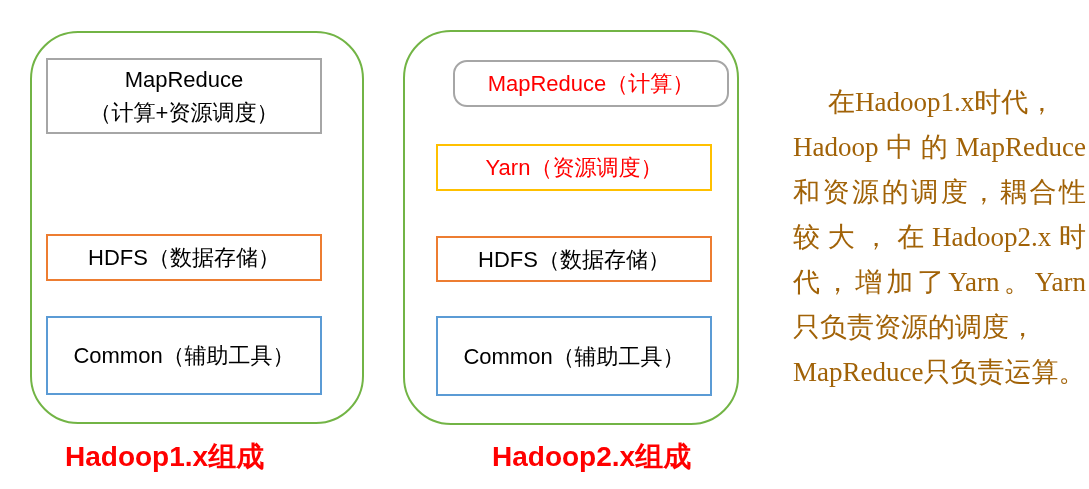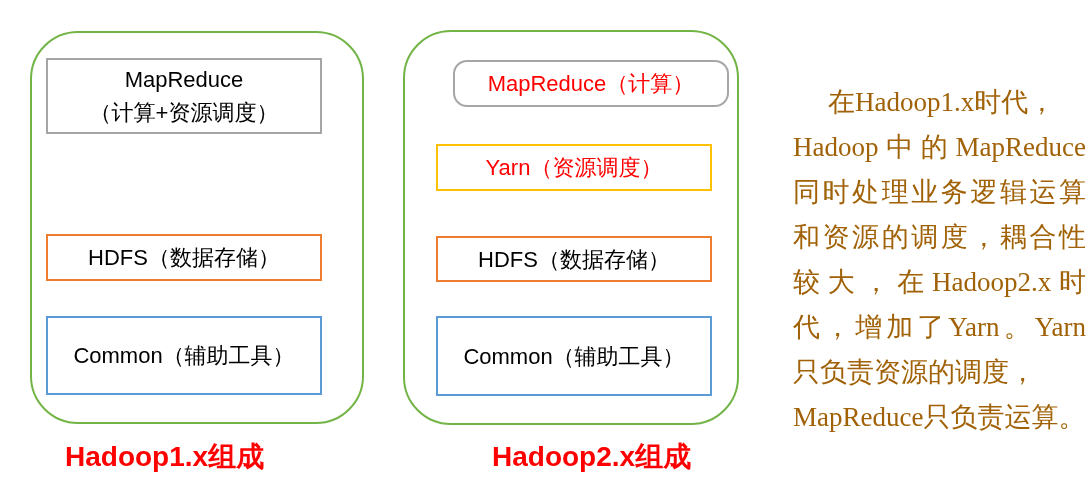--- a/index.html
+++ b/index.html
@@ -101,19 +101,18 @@
   <div class="box b-gray red-text" id="p2-mapreduce">MapReduce（计算）</div>
   <div class="box b-gold red-text" id="p2-yarn">Yarn（资源调度）</div>
   <div class="box b-orange" id="p2-hdfs">HDFS（数据存储）</div>
   <div class="box b-blue" id="p2-common">Common（辅助工具）</div>
 </div>
 <div class="caption" id="caption2">Hadoop2.x组成</div>
 
 <div class="note">
   <div class="line indent">在Hadoop1.x时代，</div>
   <div class="line fill">Hadoop中的MapReduce</div>
-  <div class="line fill">同时处理业务逻辑运算</div>
   <div class="line fill">和资源的调度，耦合性</div>
   <div class="line fill">较大，在Hadoop2.x时</div>
   <div class="line fill">代，增加了Yarn。Yarn</div>
   <div class="line">只负责资源的调度，</div>
   <div class="line">MapReduce只负责运算。</div>
 </div>
 
 </body></html>

